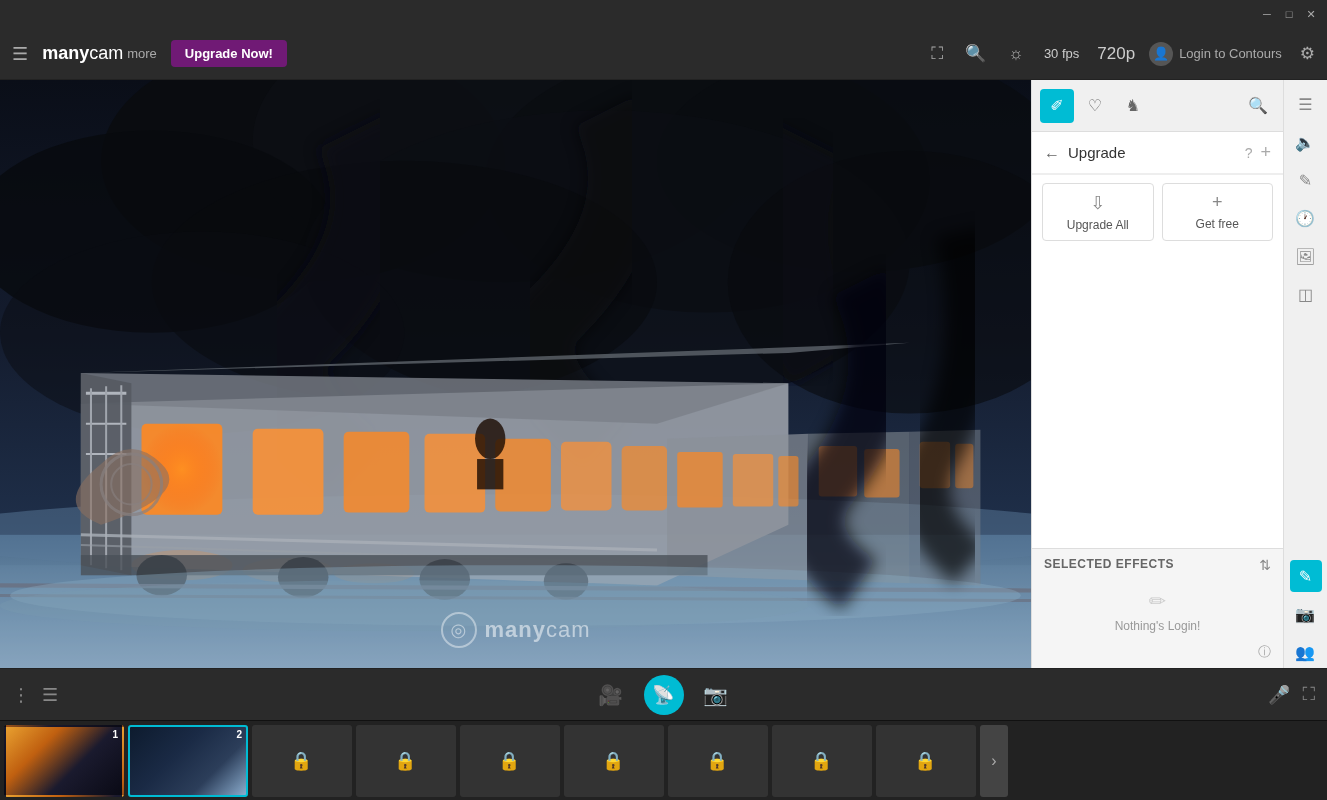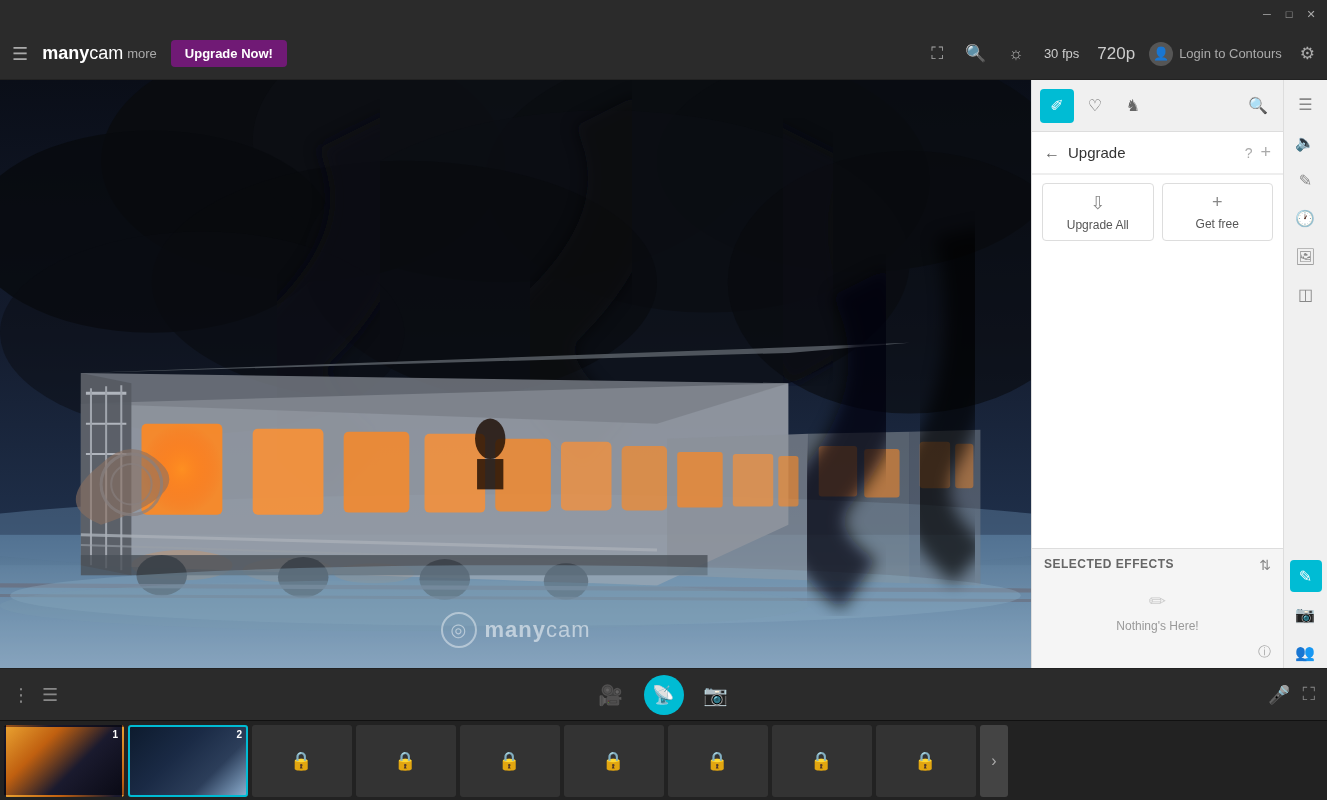--- a/index.html
+++ b/index.html
@@ -577,21 +577,21 @@
         </div>
       </div>
 
       <div class="selected-effects">
         <div class="selected-effects-header">
           <span class="selected-effects-title">SELECTED EFFECTS</span>
           <span class="selected-effects-sort">⇅</span>
         </div>
         <div class="nothing-here">
           <span class="nothing-icon">✎</span>
-          <span class="nothing-text">Nothing's Here!</span>
+          <span class="nothing-text">Nothing's Login!</span>
         </div>
         <div style="display:flex;justify-content:flex-end;padding:2px 0;">
           <span style="color:#aaa;font-size:13px;cursor:pointer;">ⓘ</span>
         </div>
       </div>
     </div>
 
     <div class="icon-rail">
       <div class="rail-icon">☰</div>
       <div class="rail-icon">🔈</div>

